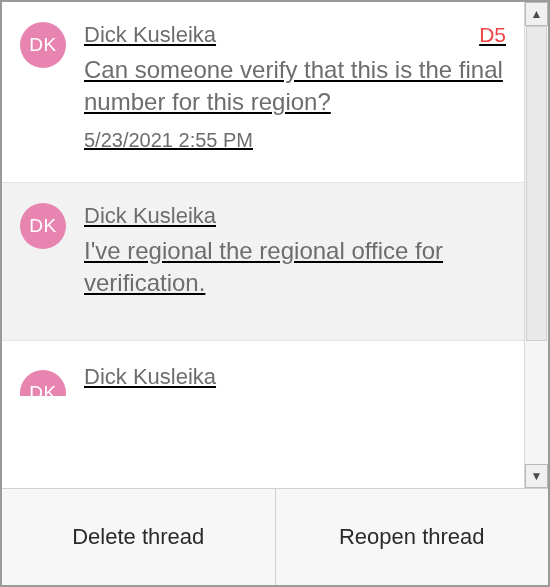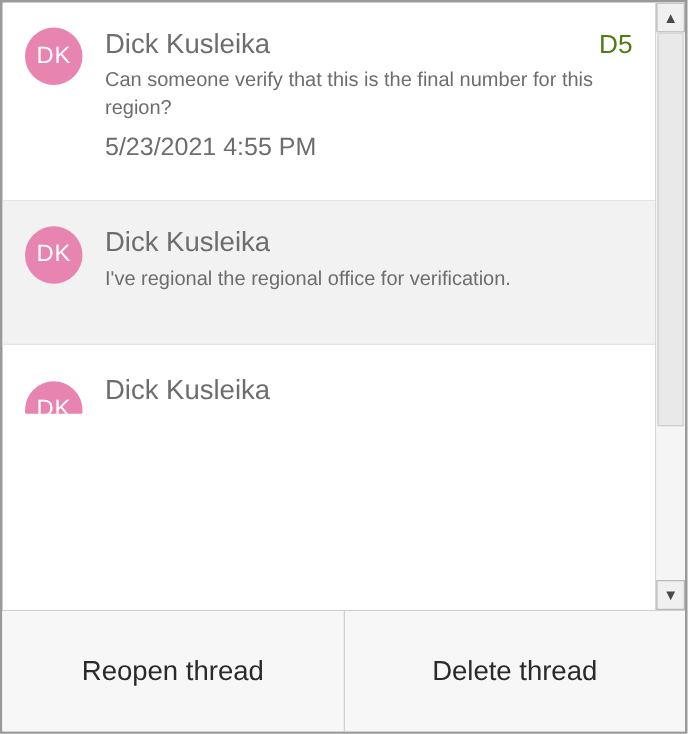--- a/index.html
+++ b/index.html
@@ -46,35 +46,35 @@
     color: #fff;
     font-size: 19px;
     display: flex; align-items: center; justify-content: center;
     flex-shrink: 0;
     letter-spacing: 0.5px;
   }
   .comment.partial .avatar {
     position: relative;
     top: 20px;
   }
-  .comment-body { flex: 1; }
+  .comment-body { flex: 1; text-decoration: underline; }
   .comment-header {
     display: flex; justify-content: space-between; align-items: baseline;
     margin-bottom: 6px;
   }
   .author {
     font-size: 22px;
     color: #6d6d6d;
   }
   .cell-ref {
     font-size: 21px;
-    color: #4d7c0f;
+    color: #ef4444;
   }
   .comment-text {
-    font-size: 16px;
+    font-size: 24px;
     color: #6d6d6d;
     line-height: 1.35;
     margin-bottom: 10px;
   }
   .timestamp {
     font-size: 20px;
     color: #6d6d6d;
   }
   .partial .author { margin-bottom: 0; }
 
@@ -136,21 +136,21 @@
     <div class="comments-list">
 
       <div class="comment">
         <div class="avatar">DK</div>
         <div class="comment-body">
           <div class="comment-header">
             <span class="author">Dick Kusleika</span>
             <span class="cell-ref">D5</span>
           </div>
           <div class="comment-text">Can someone verify that this is the final number for this region?</div>
-          <div class="timestamp">5/23/2021 4:55 PM</div>
+          <div class="timestamp">5/23/2021 2:55 PM</div>
         </div>
       </div>
 
       <div class="comment reply">
         <div class="avatar">DK</div>
         <div class="comment-body">
           <div class="comment-header">
             <span class="author">Dick Kusleika</span>
             <span class="cell-ref"></span>
           </div>
@@ -177,17 +177,17 @@
         <div class="scroll-thumb"></div>
       </div>
       <div class="scroll-btn">
         <span>▼</span>
       </div>
     </div>
 
   </div>
 
   <div class="footer">
+    <button class="footer-btn">Delete thread</button>
     <button class="footer-btn">Reopen thread</button>
-    <button class="footer-btn">Delete thread</button>
   </div>
 
 </div>
 
 </body></html>

